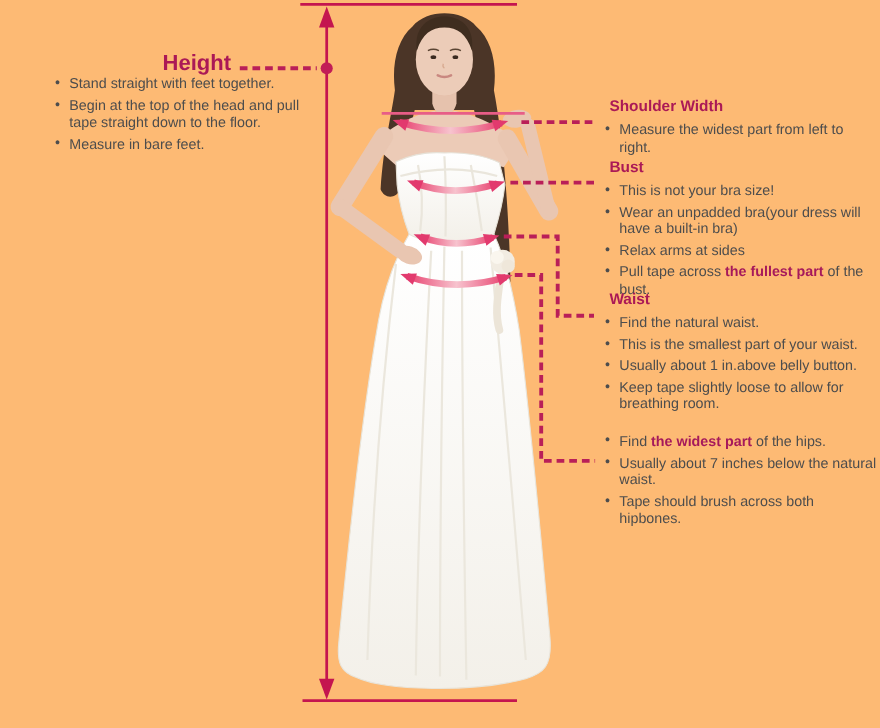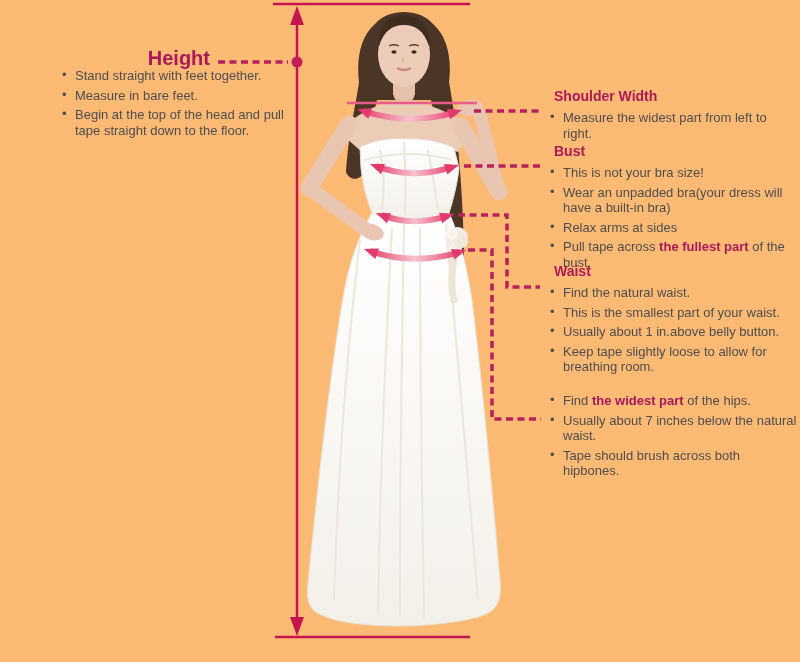--- a/index.html
+++ b/index.html
@@ -133,24 +133,24 @@
 
     <g>
       <path d="M370,251 Q414,266 460,252" stroke="url(#tape)" stroke-width="6" fill="none"></path>
       <path d="M0,0 L-14,-5.5 L-14,5.5 Z" transform="translate(364,249) rotate(200)" fill="#e23a6e"></path>
       <path d="M0,0 L-14,-5.5 L-14,5.5 Z" transform="translate(466,250) rotate(-18)" fill="#e23a6e"></path>
       <path d="M468,250 H492 V419 H541" stroke="#b91f58" stroke-width="3.5" stroke-dasharray="7 4.5" fill="none"></path>
     </g>
   </svg>
 
   <div class="txt" id="height-title" style="left:58px;top:47px;width:152px;">Height</div>
-  <ul class="blist txt" id="height-bullets" style="left:60px;top:68px;">
+  <ul class="blist txt" id="height-bullets" style="left:48px;top:68px;">
     <li>Stand straight with feet together.</li>
+    <li>Begin at the top of the head and pull tape straight down to the floor.</li>
     <li>Measure in bare feet.</li>
-    <li>Begin at the top of the head and pull tape straight down to the floor.</li>
   </ul>
 
   <div class="txt right-col" style="left:548px;top:86px;">
     <div class="measure-title">Shoulder Width</div>
     <ul class="blist">
       <li>Measure the widest part from left to right.</li>
     </ul>
   </div>
 
   <div class="txt right-col" style="left:548px;top:141px;">

